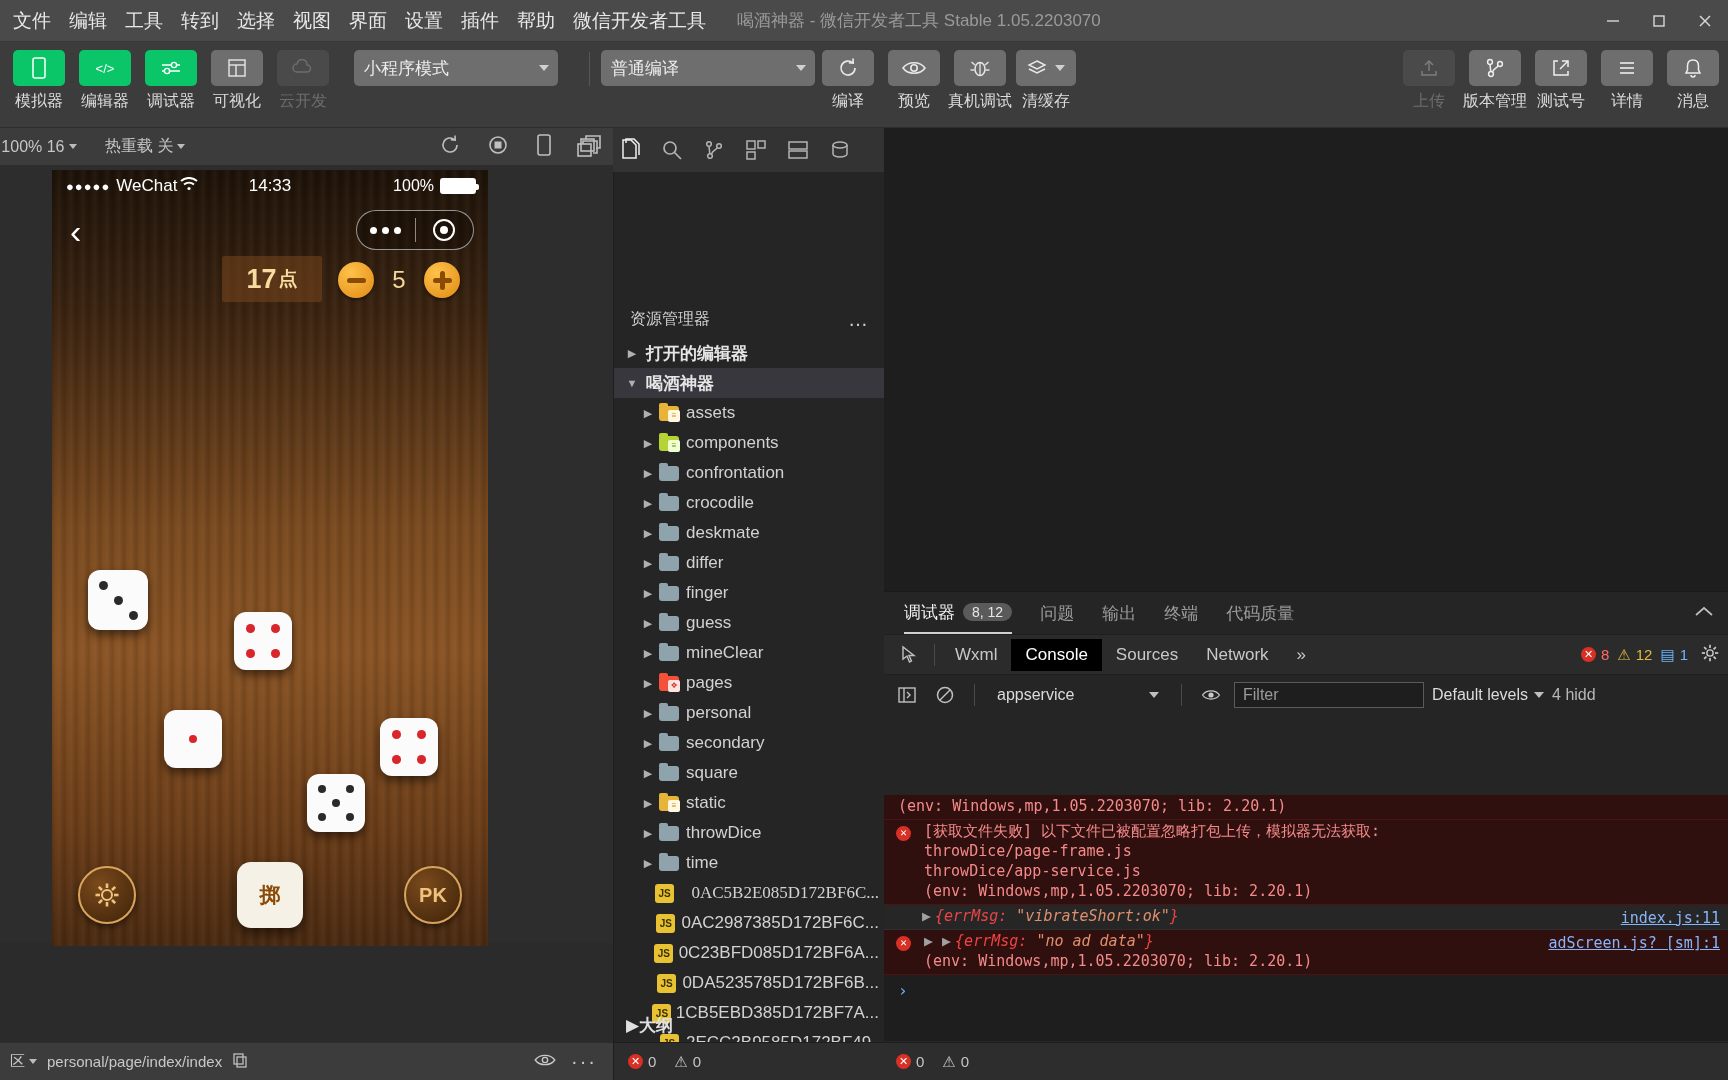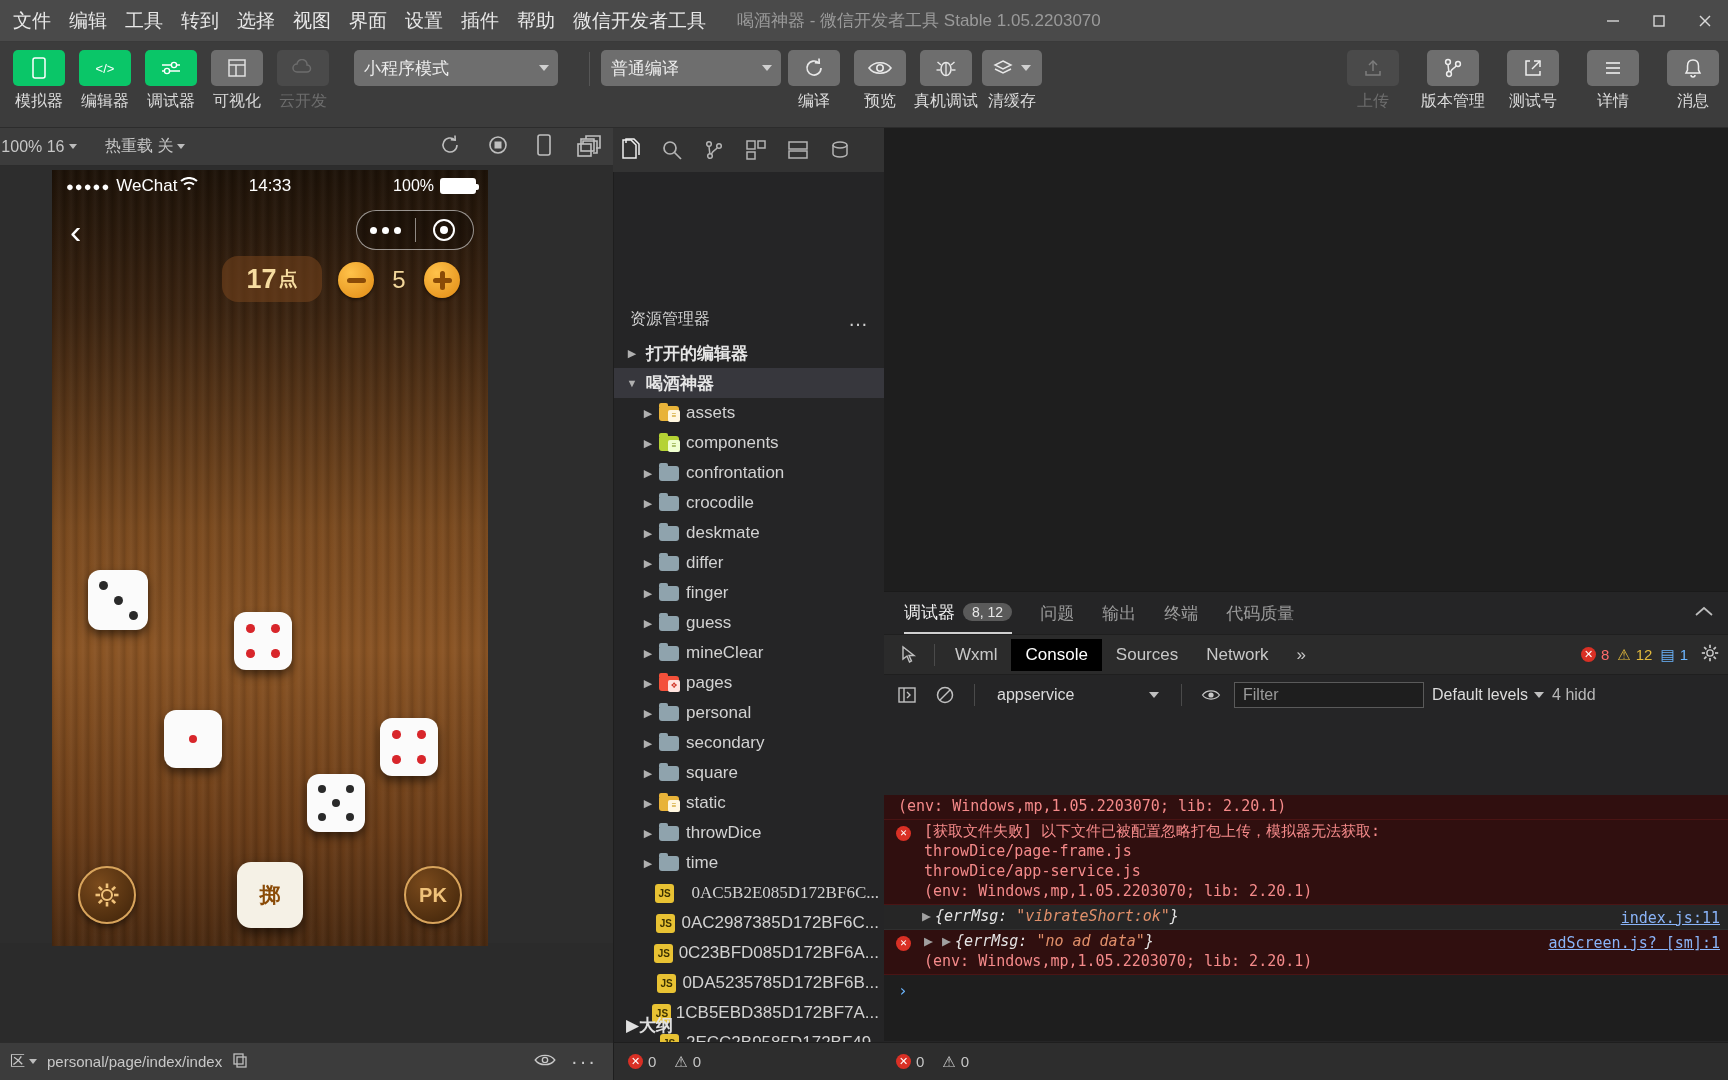--- a/index.html
+++ b/index.html
@@ -37,21 +37,21 @@
   }
 
   
   .toolbar {
     position: absolute; top: 42px; left: 0; width: 1728px; height: 86px;
     background: #3c3c3c;
     border-bottom: 1px solid #2c2c2c;
   }
   .tb-left { position: absolute; left: 6px; top: 8px; display: flex; align-items: flex-start; }
   .tb-mid  { position: absolute; left: 578px; top: 8px; display: flex; align-items: flex-start; }
-  .tb-right{ position: absolute; right: 2px; top: 8px; display: flex; align-items: flex-start; gap: 14px; }
+  .tb-right{ position: absolute; right: 2px; top: 8px; display: flex; align-items: flex-start; }
 
   .tb-item { display: flex; flex-direction: column; align-items: center; width: 66px; }
   .tb-btn {
     width: 52px; height: 36px; border-radius: 5px;
     display: flex; align-items: center; justify-content: center;
     background: #6e6e6e;
   }
   .tb-btn.green { background: #0ac668; }
   .tb-btn.dim { background: #4a4a4a; }
   .tb-label { font-size: 16px; margin-top: 5px; color: #dcdcdc; white-space: nowrap; }
@@ -63,21 +63,21 @@
     height: 36px; border-radius: 5px; background: #6e6e6e;
     display: flex; align-items: center; padding: 0 10px;
     font-size: 17px; color: #ececec; position: relative;
   }
   .tb-select .caret {
     position: absolute; right: 9px; top: 50%; transform: translateY(-50%);
     width: 0; height: 0; border-left: 5px solid transparent; border-right: 5px solid transparent;
     border-top: 6px solid #d0d0d0;
   }
   .mode-select { width: 204px; }
-  .compile-select { width: 180px; }
+  .compile-select { width: 214px; }
 
   
   .sim-bar {
     position: absolute; top: 128px; left: 0; width: 613px; height: 38px;
     background: #3c3c3c; display: flex; align-items: center;
     border-bottom: 1px solid #2c2c2c;
   }
   .sim-bar .sb-text { font-size: 16px; color: #c6c6c6; white-space: nowrap; }
   .sb-caret {
     display: inline-block; width: 0; height: 0; margin-left: 4px;
@@ -127,21 +127,21 @@
   }
   .capsule .cdots { flex:1; display:flex; justify-content:center; gap:5px; }
   .capsule .cdot { width:7px; height:7px; border-radius:50%; background:#fff; }
   .capsule .cdiv { width:1px; height:24px; background: rgba(255,255,255,0.5); }
   .capsule .ctgt { flex:1; display:flex; justify-content:center; }
   .tgt-ring { width:22px;height:22px;border:2px solid #fff;border-radius:50%;display:flex;align-items:center;justify-content:center;}
   .tgt-dot { width:8px;height:8px;border-radius:50%;background:#fff; }
 
   .score-pill {
     position: absolute; top: 86px; left: 170px; width: 100px; height: 46px;
-    background: rgba(120,70,30,0.55); border-radius: 16px;
+    background: rgba(120,70,30,0.55); border-radius: 2px;
     display: flex; align-items: center; justify-content: center;
     color: #f6dca0; font-size: 27px; font-weight: bold;
   }
   .score-pill .unit { font-size: 19px; margin-left: 2px; }
   .stepper { position: absolute; top: 92px; left: 286px; display: flex; align-items: center; gap: 14px; }
   .step-btn {
     width: 36px; height: 36px; border-radius: 50%;
     background: radial-gradient(circle at 35% 30%, #ffc24a, #e08a14);
     display: flex; align-items: center; justify-content: center;
     box-shadow: 0 2px 3px rgba(0,0,0,0.45);
@@ -303,21 +303,21 @@
   .cerr .bullet, .cnorm .bullet {
     position: absolute; left: 12px; top: 6px;
     width: 15px; height: 15px; border-radius: 50%; background: #d93025; color:#fff;
     font-size: 11px; display:flex; align-items:center; justify-content:center;
   }
   .cerr.withicon, .cnorm.withicon { padding-left: 40px; }
   .csrc {
     position: absolute; right: 8px; top: 4px; color: #8ab4f8; text-decoration: underline; font-size: 15px;
   }
   .carrow { color: #a0a0a0; margin-right: 4px; }
-  .cobj { color: #e5e5e5; font-style: italic; }
+  .cobj { color: #ef4444; font-style: italic; }
   .cstr { color: #e08f6a; font-style: italic; }
   .cprompt { color: #6cb6ff; padding: 6px 0 6px 14px; font-size: 16px; }
   .dt-status {
     position: absolute; bottom: 0; left: 0; width: 844px; height: 38px;
     background: #2d2d2d; display: flex; align-items: center; gap: 18px; padding-left: 12px;
     font-size: 15px; color: #c6c6c6; border-top: 1px solid #1e1e1e;
   }
   .v-split { position:absolute; top:128px; left:882px; width:2px; height:952px; background:#1a1a1a; }
 </style>
 </head>

